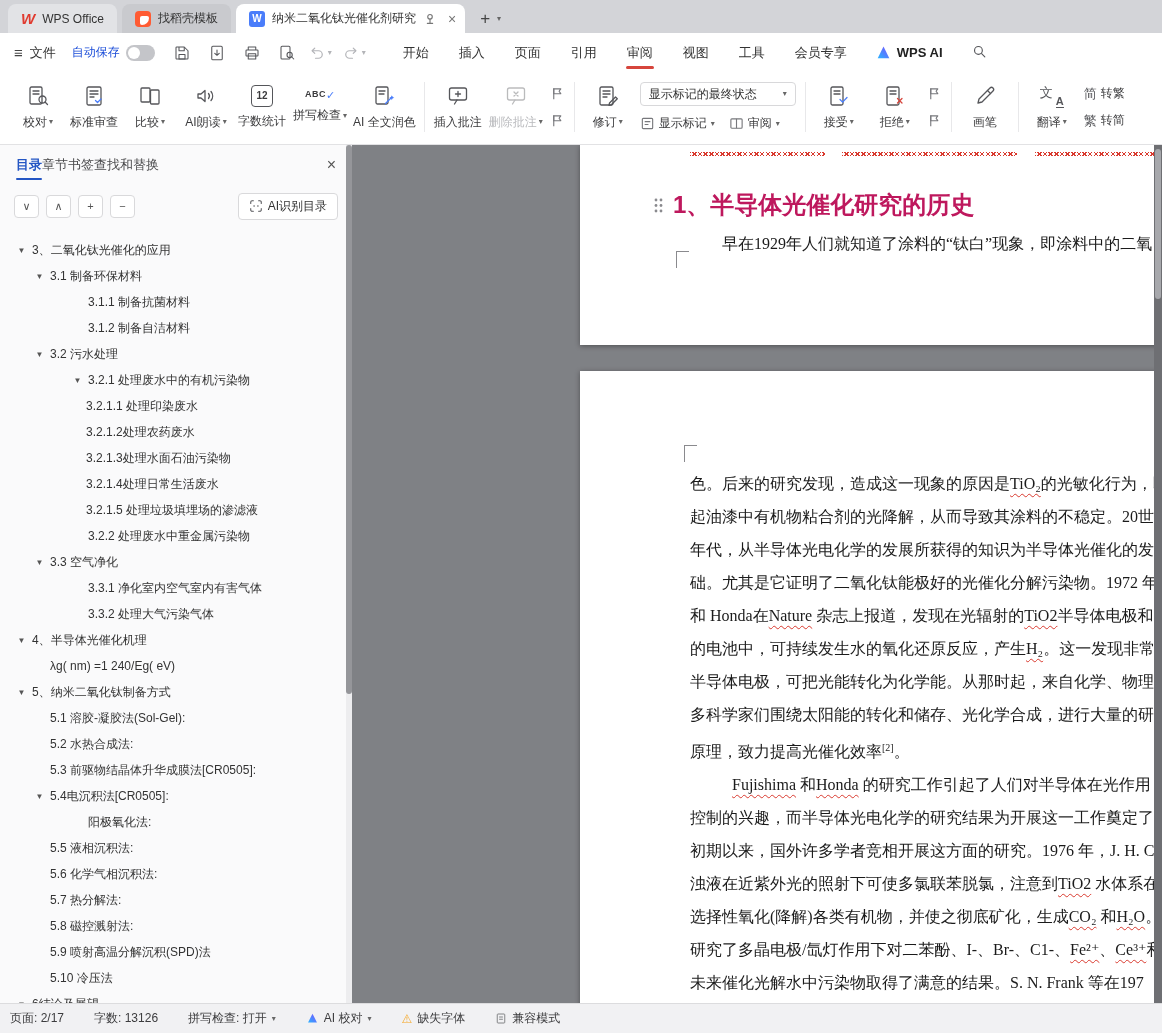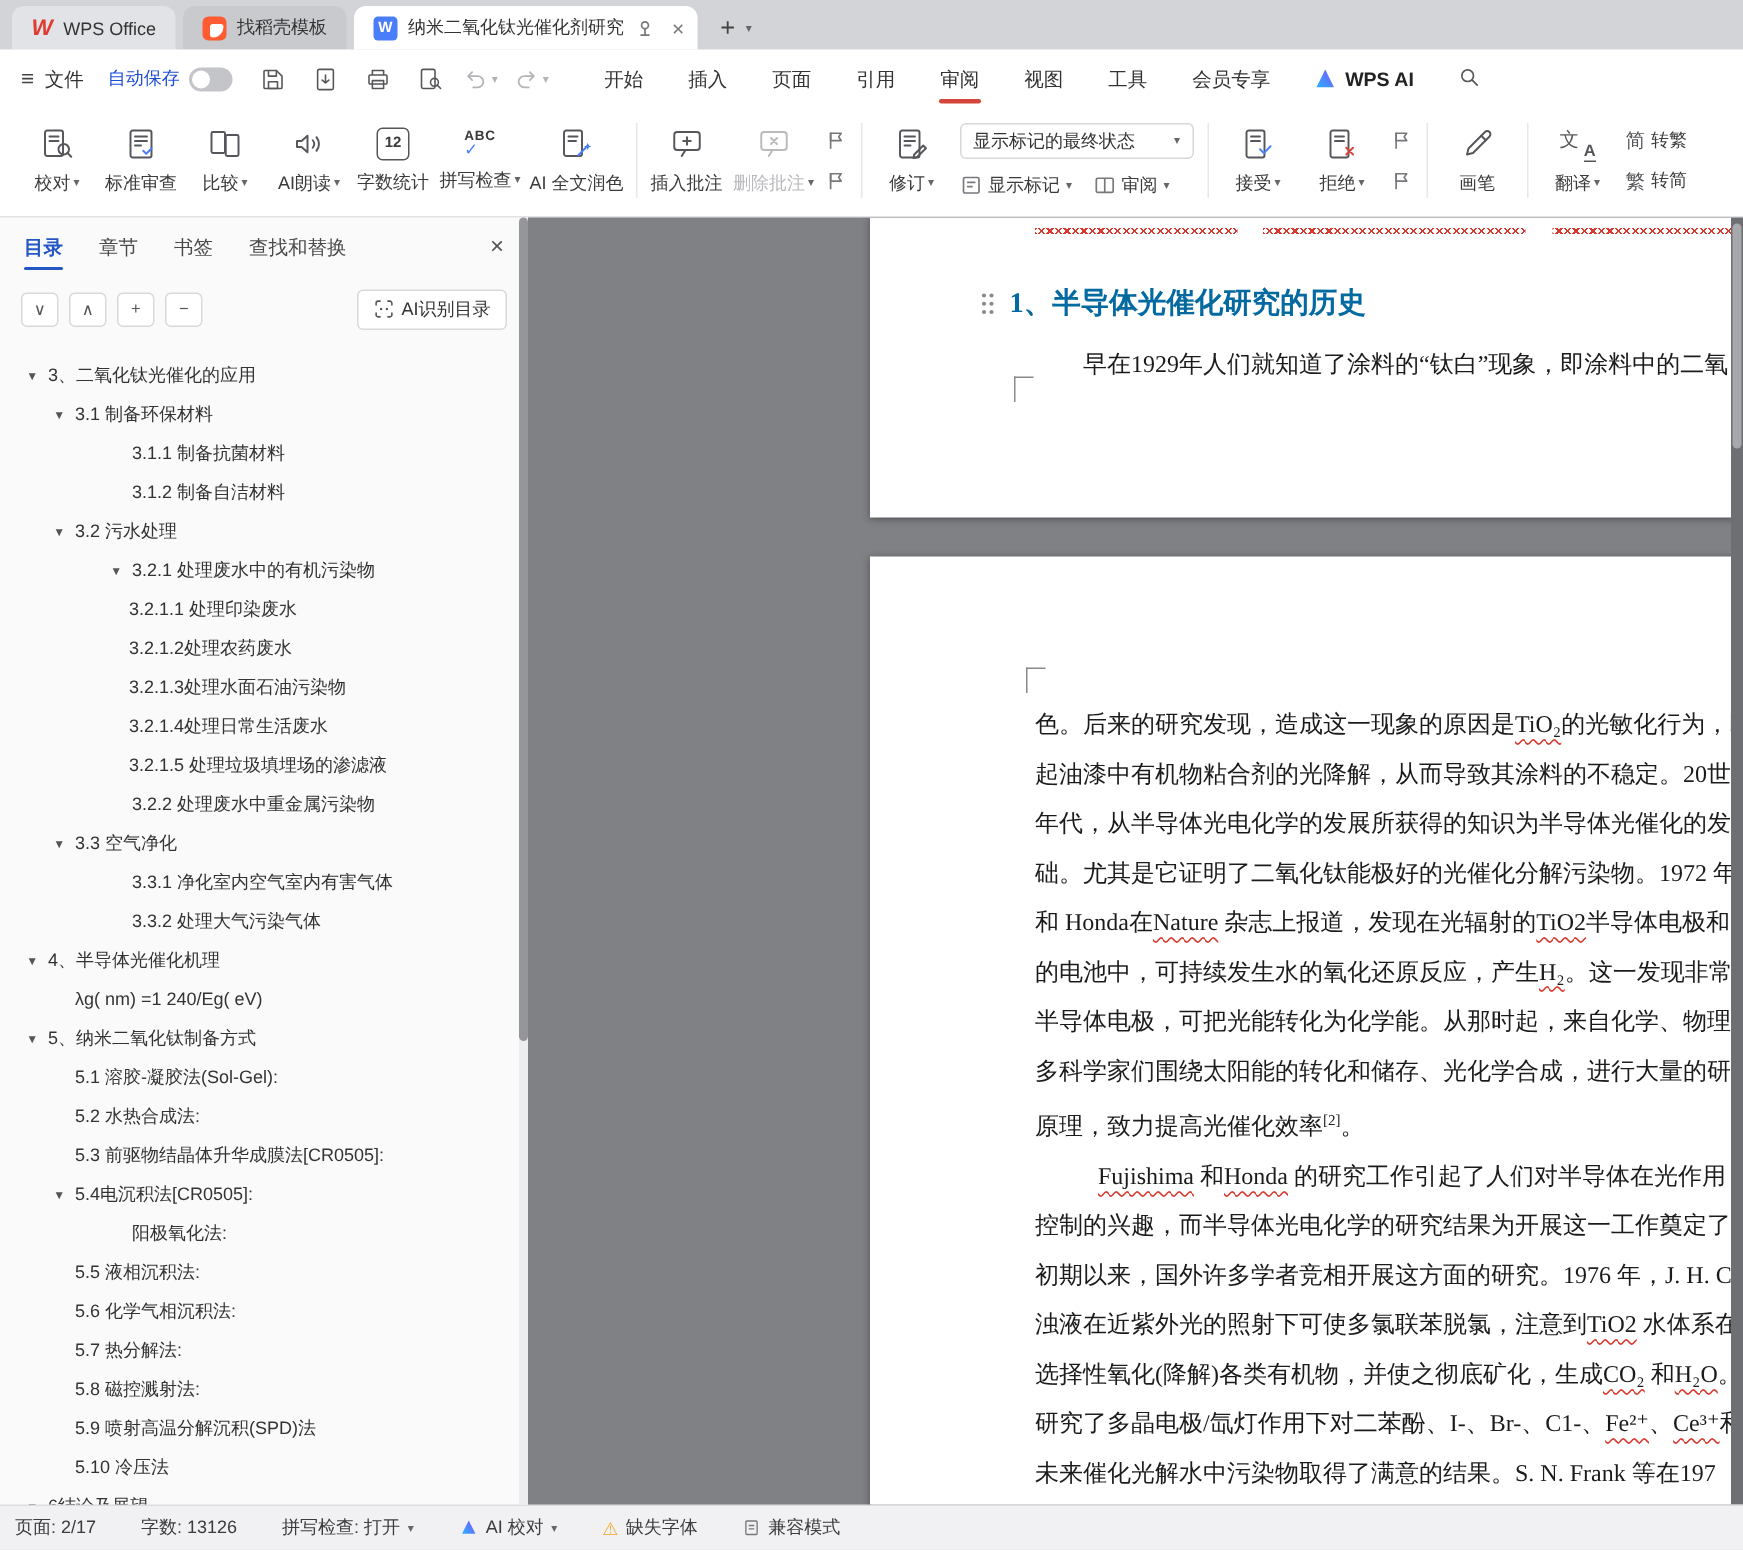--- a/index.html
+++ b/index.html
@@ -44,32 +44,32 @@
   .rb-big .lbl{font-size:12px;color:#3b3b3d;display:flex;align-items:center;gap:2px;white-space:nowrap}
   .rb-big.disabled .lbl{color:#b9babd}
   .rb-big.disabled svg{opacity:.4}
   .rb-sep{width:1px;align-self:stretch;background:#e8e8ea;margin:8px 5px}
   .rb-col{display:flex;flex-direction:column;justify-content:center;gap:9px;padding:0 4px}
   .combo{width:156px;height:24px;border:1px solid #d8d8da;border-radius:4px;display:flex;align-items:center;justify-content:space-between;padding:0 8px;font-size:12px;color:#333;background:#fff}
   .rb-smallrow{display:flex;gap:14px}
   .rb-small{display:flex;align-items:center;gap:4px;font-size:12px;color:#3b3b3d;white-space:nowrap}
   .flag-col{display:flex;flex-direction:column;justify-content:center;gap:12px;padding:0 4px}
   .badge-box{width:22px;height:22px;border:1.4px solid #55565a;border-radius:4px;display:flex;align-items:center;justify-content:center;font-size:10px;font-weight:bold;color:#3b3b3d}
-  .abc-box{display:flex;flex-direction:column;align-items:flex-start;line-height:1;color:#3b3b3d}
+  .abc-box{display:flex;flex-direction:row;align-items:flex-start;line-height:1;color:#3b3b3d}
   .abc-box b{font-size:9px;letter-spacing:.5px}
   .abc-box i{font-style:normal;font-size:11px;color:#4a7dfa}
   .trans-box{width:24px;height:24px;position:relative;color:#55565a}
   .trans-box .zh{position:absolute;left:0;top:0;font-size:13px}
   .trans-box .en{position:absolute;right:0;bottom:0;font-size:11px;font-weight:bold;border-bottom:1.4px solid #55565a}
   .cn-glyph{font-size:13px;color:#55565a}
 
   
   .main{flex:1;display:flex;min-height:0}
   .sidebar{width:352px;background:#fafafb;position:relative;display:flex;flex-direction:column;flex:0 0 auto}
-  .sb-tabs{height:40px;display:flex;align-items:center;gap:24px;padding:0 16px;font-size:13px;color:#4a4a4c;flex:0 0 auto}
+  .sb-tabs{height:40px;display:flex;align-items:center;padding:0 16px;font-size:13px;color:#4a4a4c;flex:0 0 auto}
   .sb-tab{height:40px;display:flex;align-items:center;position:relative}
   .sb-tab.active{color:#2456c4;font-weight:bold}
   .sb-tab.active::after{content:"";position:absolute;left:0;right:0;bottom:5px;height:2px;background:#2456c4;border-radius:1px}
   .sb-close{margin-left:auto;font-size:16px;color:#555}
   .sb-controls{height:42px;display:flex;align-items:center;gap:7px;padding:0 14px;flex:0 0 auto}
   .sq-btn{width:25px;height:23px;border:1px solid #d9d9db;border-radius:4px;background:#fff;display:flex;align-items:center;justify-content:center;color:#555;font-size:11px}
   .ai-toc-btn{margin-left:auto;height:27px;border:1px solid #d9d9db;border-radius:4px;background:#fff;display:flex;align-items:center;gap:5px;padding:0 10px;font-size:12px;color:#333}
   .tree{flex:1;overflow:hidden;padding-top:10px;font-size:12px;color:#333}
   .tree-row{height:26px;display:flex;align-items:center;gap:5px;white-space:nowrap}
   .tree-arrow{width:11px;font-size:8px;color:#555;text-align:center;flex:0 0 auto}
@@ -81,21 +81,21 @@
   
   .docarea{flex:1;position:relative;background:#7f8185;overflow:hidden;min-width:0}
   .page{position:absolute;left:228px;width:900px;background:#fff;box-shadow:0 1px 5px rgba(0,0,0,.38)}
   .page1{top:0;height:200px}
   .page2{top:226px;height:920px}
   .doc-serif{font-family:"Liberation Serif","DejaVu Serif",serif;color:#1b1b1b}
   .sqg{position:absolute;top:7px;height:4px;background:
     repeating-linear-gradient(135deg,#d93a2f 0 1px,transparent 1px 4px),
     repeating-linear-gradient(45deg,#d93a2f 0 1px,transparent 1px 4px)}
   .h1-row{position:absolute;top:44px;left:73px;display:flex;align-items:center;gap:9px}
-  .h1-row h1{font-size:19px;font-weight:bold;font-family:Liberation Serif, serif;color:#0369a1;white-space:nowrap}
+  .h1-row h1{font-size:24px;font-weight:bold;font-family:Liberation Sans, sans-serif;color:#be185d;white-space:nowrap}
   .p1-body{position:absolute;top:82px;left:110px;right:0}
   .page-body{position:absolute;top:96px;left:110px;right:0}
   .doc-line{line-height:33px;font-size:16px;white-space:nowrap}
   .doc-line sup{font-size:10px}
   .indent .doc-line:first-child{text-indent:42px}
   .first-indent .doc-line:first-child{text-indent:32px}
   .wv{text-decoration:#d93a2f wavy underline;text-underline-offset:4px;text-decoration-thickness:1px}
   .corner{position:absolute;width:13px;height:17px;border-left:1px solid #8a8a8e;border-top:1px solid #8a8a8e}
   .doc-scroll{position:absolute;right:0;top:0;bottom:0;width:8px;background:#6e6f73}
   .doc-thumb{position:absolute;top:4px;left:1px;width:6px;height:150px;background:#a7a8ac;border-radius:3px}

